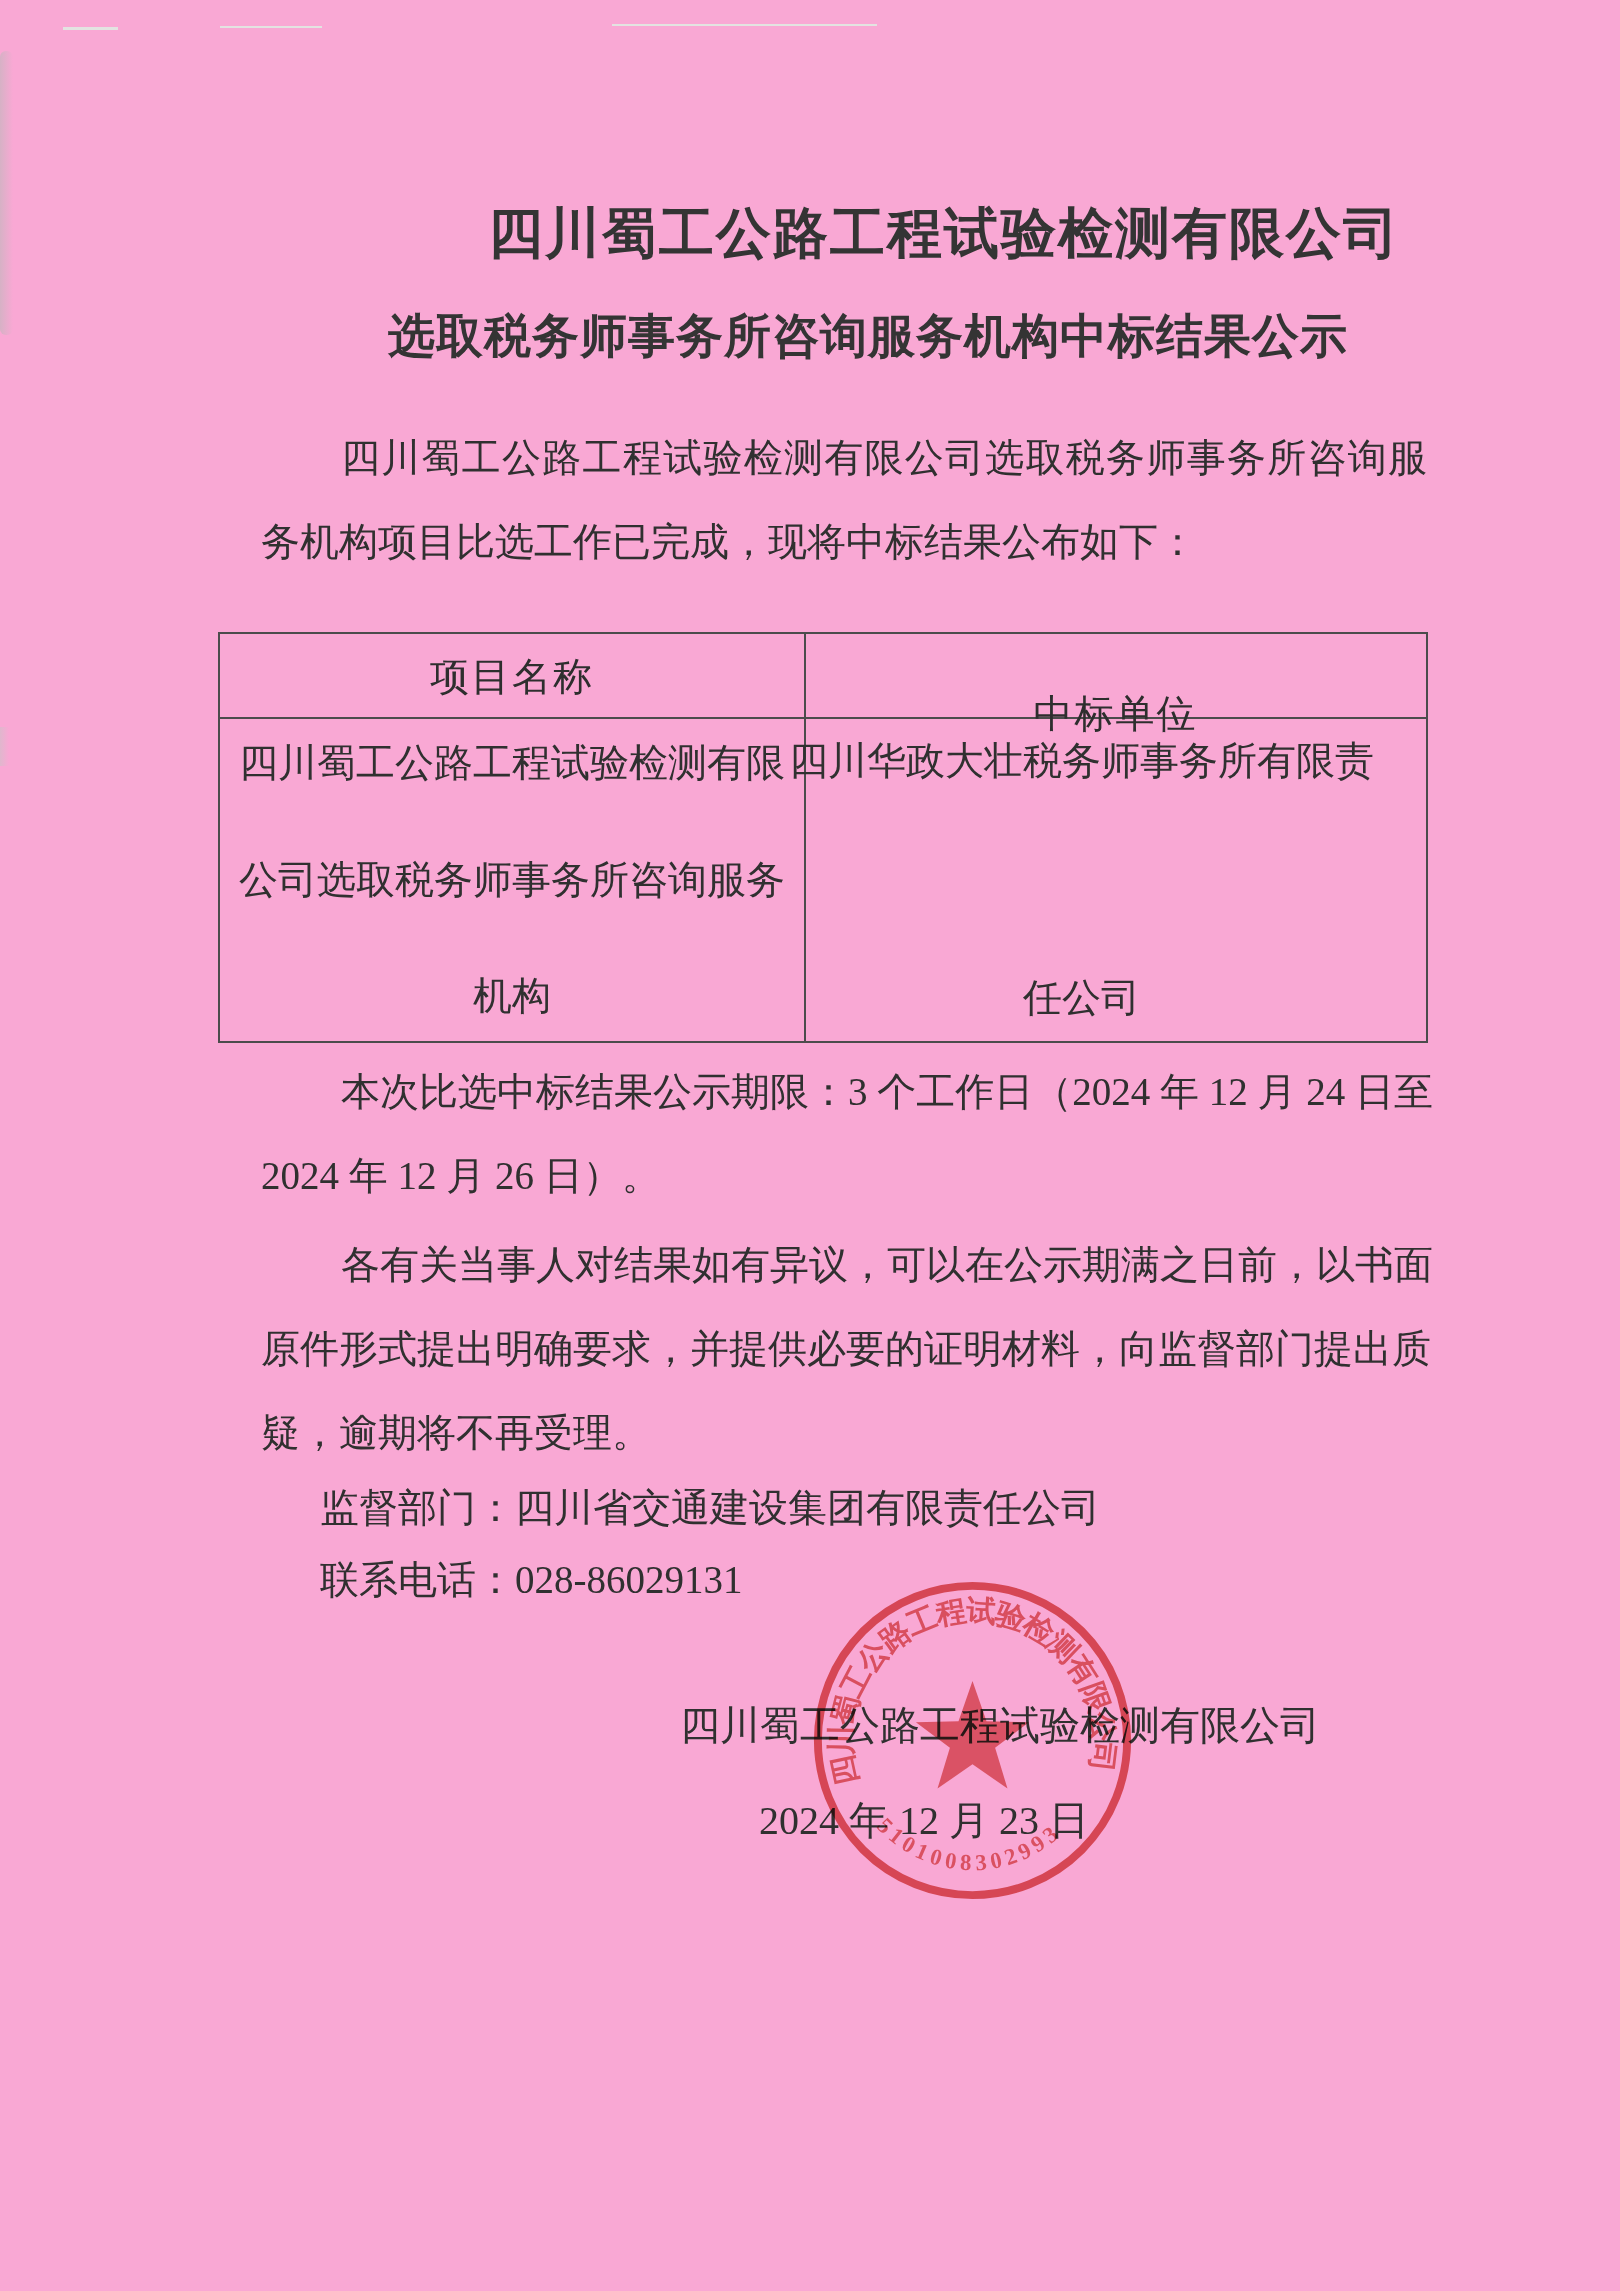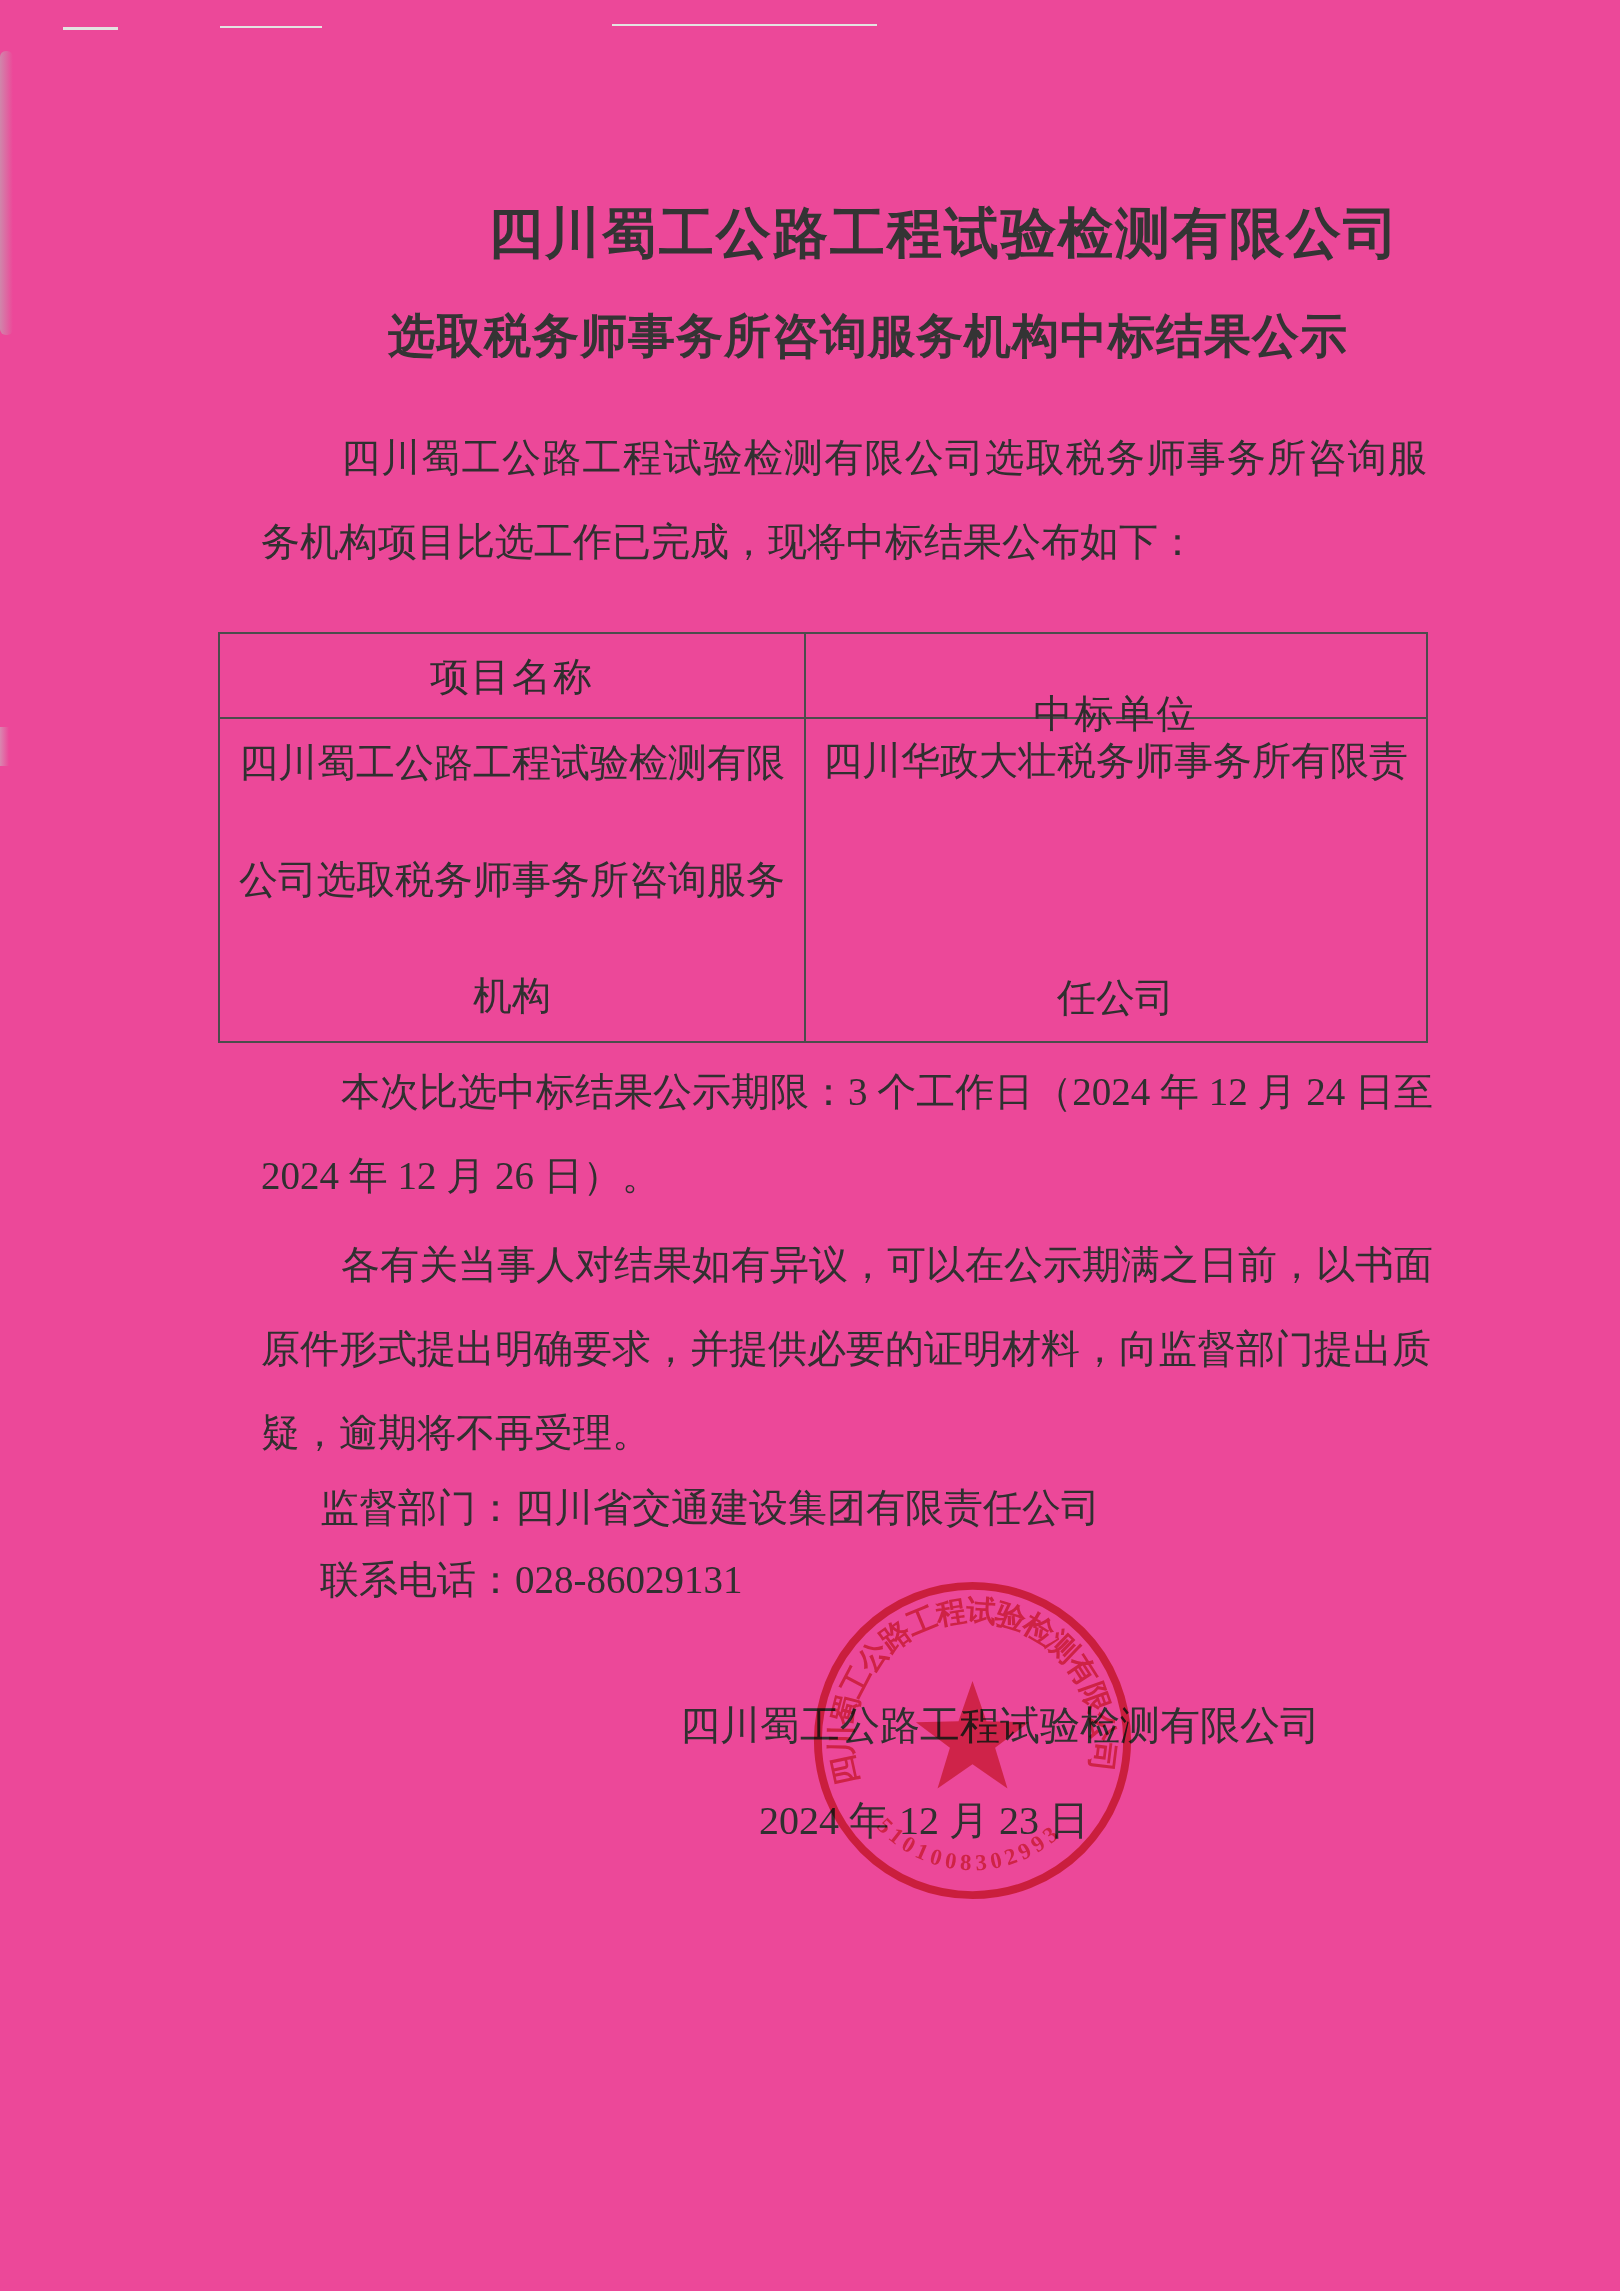--- a/index.html
+++ b/index.html
@@ -1,19 +1,19 @@
 <!DOCTYPE html>
 <html><head>
 <meta charset="utf-8">
 <style>
   html,body{margin:0;padding:0;background:#ffffff;}
   .page{
     position:relative;
     width:1620px;height:2292px;
-    background:#ec4899;
+    background:#f9a8d4;
     font-family:"Liberation Serif","DejaVu Serif",serif;
     color:#2f2f2f;
     overflow:hidden;
   }
   
   .smudge-left{
     position:absolute;left:0;top:51px;width:12.7px;height:284px;
     background:linear-gradient(to right,#b9b9b9,rgba(230,230,230,0));
     opacity:.55;border-radius:5.9px;
   }
@@ -51,21 +51,21 @@
     position:absolute;top:0;height:85px;display:flex;align-items:center;justify-content:center;
     font-size:39px;letter-spacing:2px;color:#2e2e2e;box-sizing:border-box;text-align:right;
   }
   .th-left{left:0;width:584px;}
   .th-right{left:586px;width:619px;margin-top:37px;}
   .td{
     position:absolute;top:85px;height:321px;display:flex;flex-direction:column;
     align-items:center;justify-content:space-between;text-align:center;box-sizing:border-box;
   }
   .td-left{left:0;width:584px;}
-  .td-right{left:586px;width:619px;gap:30px;}
+  .td-right{left:552px;width:619px;gap:30px;}
   .td .cline{font-size:39px;line-height:88px;white-space:nowrap;color:#303030;}
   .td-right .cline{line-height:84px;}
 
   .sig{position:absolute;left:680px;top:1701px;font-size:40px;line-height:49px;white-space:nowrap;color:#303030;z-index:1;}
   .dt{position:absolute;left:759px;top:1796px;font-size:40px;line-height:49px;white-space:nowrap;color:#303030;z-index:1;}
 
   .seal{
     position:absolute;left:806px;top:1574px;width:333px;height:333px;
     z-index:2;mix-blend-mode:multiply;opacity:.93;
   }

